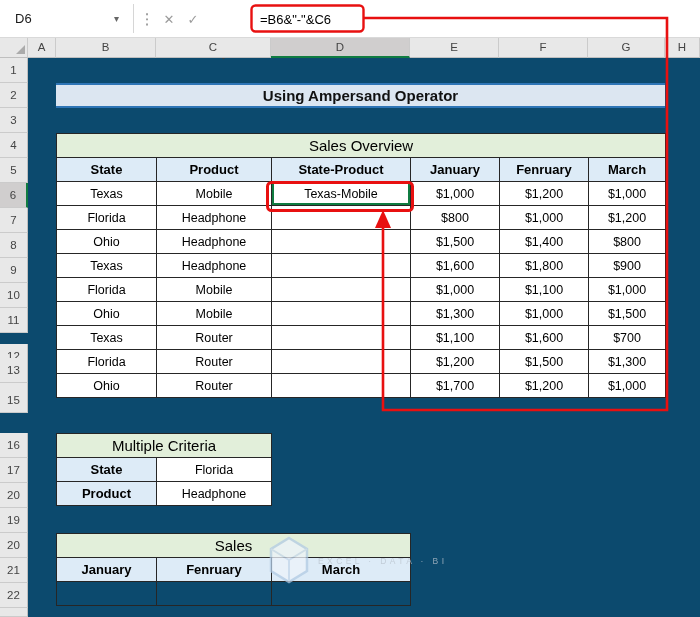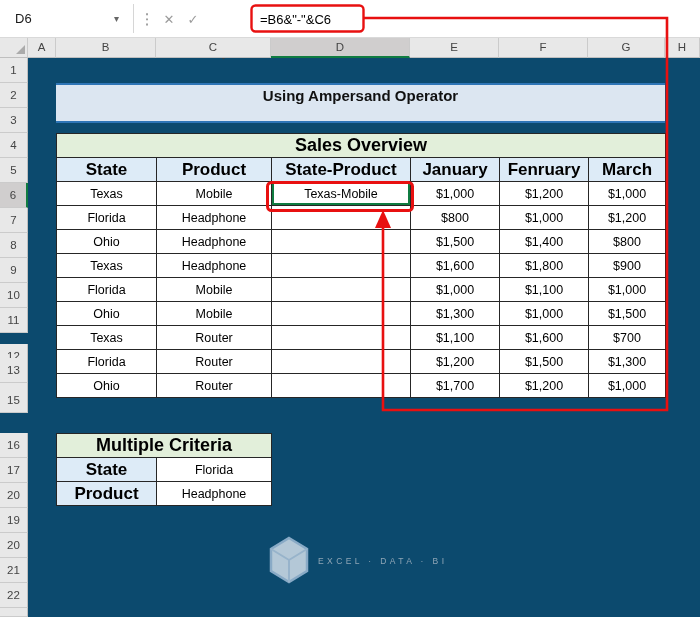--- a/index.html
+++ b/index.html
@@ -32,32 +32,32 @@
   .colhdr.sel { background:#D0CECE; border-bottom:2px solid #107C41; }
   .corner { left:0; width:28px; }
   .corner::after { content:""; position:absolute; right:2px; bottom:3px;
                    border-left:9px solid transparent; border-bottom:9px solid #ababab; }
   .rowhdr { position:absolute; left:0; width:28px; height:25px; background:#E8E8E8;
             border-right:1px solid #bfbfbf; border-bottom:1px solid #cbcbcb;
             font-size:11.5px; color:#444; text-align:center; line-height:24px; }
   .rowhdr.sel { background:#D0CECE; border-right:2px solid #107C41; }
 
   
-  .title-banner { position:absolute; left:56px; top:83px; width:609px; height:40px;
+  .title-banner { position:absolute; left:56px; top:83px; width:609px; height:25px;
                   background:#DCE6F1; border-top:2px solid #2E75B6; border-bottom:2px solid #2E75B6;
                   text-align:center; line-height:21px; font-weight:bold; font-size:15px; color:#111; }
 
   
   .xtable { position:absolute; border-collapse:collapse; table-layout:fixed; background:transparent; }
   .xtable td { border:1px solid #262626; height:24px; font-size:12.5px; text-align:center;
                vertical-align:middle; padding:0 2px; color:#000; background:transparent;
                overflow:hidden; white-space:nowrap; }
   .xtable td.white { background:#fff; }
-  td.greenttl { background:#E2EFDA !important; font-weight:bold; font-size:18px; }
-  td.bluehdr  { background:#DDEBF7 !important; font-weight:bold; font-size:17px; }
+  td.greenttl { background:#E2EFDA !important; font-weight:normal; font-size:15px; }
+  td.bluehdr  { background:#DDEBF7 !important; font-weight:bold; font-size:13px; }
   td.active   { box-shadow:inset 0 0 0 2px #107C41; }
 
   
   .watermark { position:absolute; left:268px; top:536px; display:flex; align-items:center; gap:5px;
                opacity:0.75; z-index:5; pointer-events:none; }
   .wm-text { display:flex; flex-direction:column; }
   .wm-name { font-size:27px; font-weight:bold; color:#A6C2DD; letter-spacing:0.5px; }
   .wm-tag  { font-size:8.5px; letter-spacing:3.4px; color:#B9C3CD; margin-top:1px; padding-left:3px; }
 
   
@@ -236,20 +236,42 @@
       <td class="bluehdr">State</td>
       <td class="white">Florida</td>
     </tr>
     <tr>
       <td class="bluehdr">Product</td>
       <td class="white">Headphone</td>
     </tr>
   </tbody>
     </table>
 
+  <table class="xtable" style="left:56px;top:533px;width:354px">
+    <colgroup>
+        <col style="width:100px">
+        <col style="width:115px">
+        <col style="width:139px">
+      </colgroup>
+    <tbody>
+        <tr>
+      <td colspan="3" class="greenttl">Sales</td>
+    </tr>
+    <tr>
+      <td class="bluehdr">January</td>
+      <td class="bluehdr">Fenruary</td>
+      <td class="bluehdr">March</td>
+    </tr>
+    <tr>
+      <td></td>
+      <td></td>
+      <td></td>
+    </tr>
+  </tbody>
+    </table>
 
   <svg class="annotation" width="700" height="617" viewBox="0 0 700 617">
     <rect x="251.5" y="5.5" width="112" height="26" rx="4" fill="none" stroke="#E81010" stroke-width="2.4"></rect>
     <path d="M 363 18 H 667 V 410 H 383 V 228" fill="none" stroke="#E81010" stroke-width="2.6"></path>
     <polygon points="383,210 375,228 391,228" fill="#E81010"></polygon>
     <rect x="267.5" y="182.5" width="145" height="28" rx="4" fill="none" stroke="#E81010" stroke-width="3"></rect>
   </svg>
 
 </div>
 

